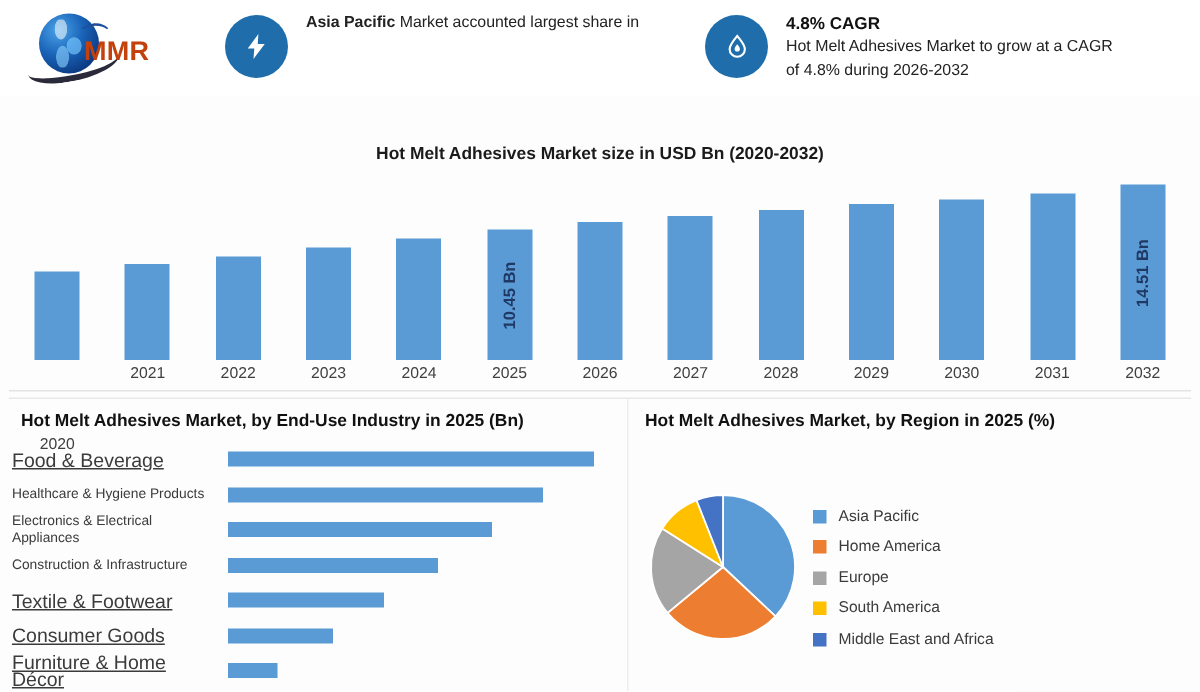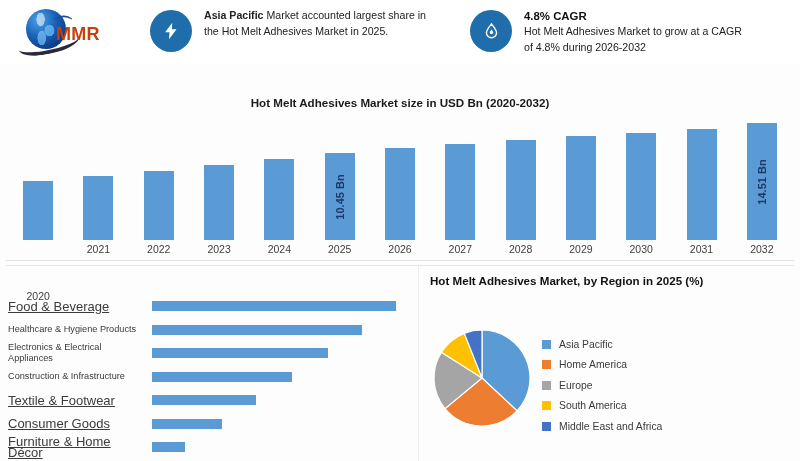--- a/index.html
+++ b/index.html
@@ -140,21 +140,20 @@
     <div class="stat" id="stat-1">
       <div class="stat-icon">
         <svg width="20" height="20" viewBox="0 0 24 24" aria-hidden="true">
           <path d="M13.5 2 5 13.6h5.2L9.6 22 18.6 9.9h-5.6z" fill="#ffffff"></path>
         </svg>
       </div>
       <div class="stat-body">
         <div class="stat-line">
           <b>Asia Pacific</b><span> Market accounted largest share in</span>
         </div>
-        <div class="stat-line">the Hot Melt Adhesives Market in 2025.</div>
       </div>
     </div>
 
     <div class="stat" id="stat-2">
       <div class="stat-icon">
         <svg width="19" height="19" viewBox="0 0 24 24" aria-hidden="true">
           <path d="M12 2.5c-3.6 4.3-6.4 7.6-6.4 11.1A6.4 6.4 0 0 0 12 20a6.4 6.4 0 0 0 6.4-6.4c0-3.5-2.8-6.8-6.4-11.1z" fill="none" stroke="#ffffff" stroke-width="1.8"></path>
           <path d="M12 9.5c-1.3 1.6-2.2 2.8-2.2 3.9a2.2 2.2 0 0 0 4.4 0c0-1.1-.9-2.3-2.2-3.9z" fill="#ffffff"></path>
         </svg>
       </div>
@@ -228,20 +227,21 @@
         <div class="col-tick" style="left: 603.231px;">2030</div>
         <div class="col-tick" style="left: 663.538px;">2031</div>
         <div class="col-tick" style="left: 723.846px;">2032</div>
       </div>
   </div>
   <div class="axis-line"></div>
 
   <div class="hr-top"></div>
   <div class="panel-divider"></div>
 
+  <div class="panel-title-left">Hot Melt Adhesives Market, by End-Use Industry in 2025 (Bn)</div>
   <div class="panel-title-right">Hot Melt Adhesives Market, by Region in 2025 (%)</div>
 
   <div class="hbar-chart" id="hbar-chart">
       <div class="hbar-row" style="top: 0px;">
         <div class="hbar-label big">Food &amp; Beverage</div>
         <div class="hbar-track">
           <div class="hbar-fill" style="width: 244px; background: rgb(91, 155, 213);"></div>
         </div>
       </div>
       <div class="hbar-row" style="top: 47px;">

